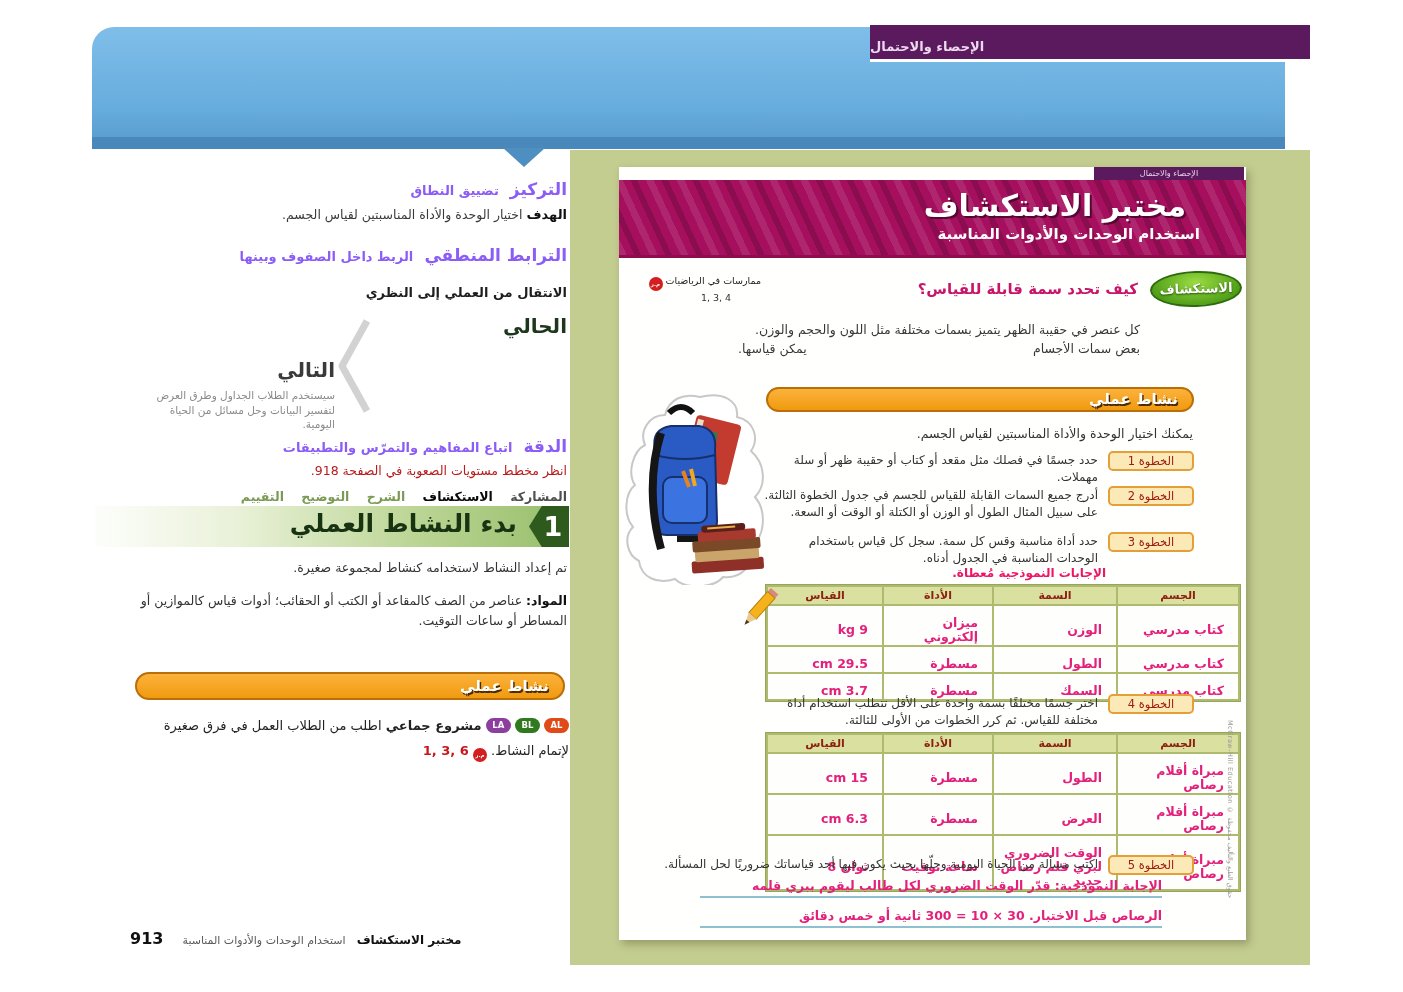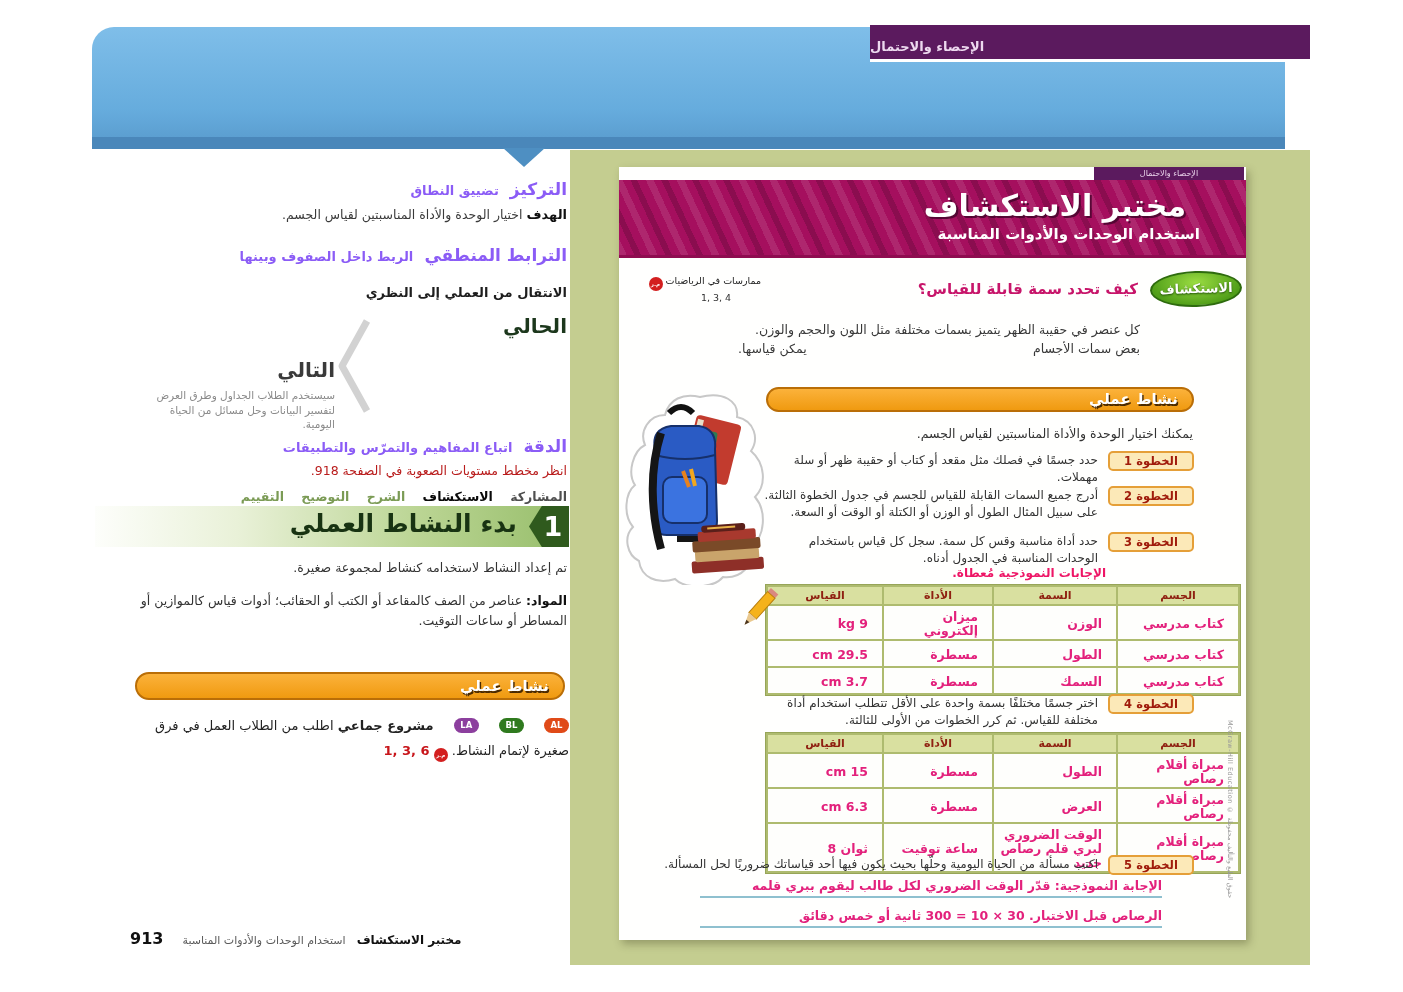--- a/index.html
+++ b/index.html
@@ -54,21 +54,21 @@
   #s-materials { top:591px; font-size:12.5px; color:#333; line-height:20px; }
   #s-materials b { color:#111; }
   .orange-banner { height:28px; border-radius:14px; border:2px solid #BA6E07;
     background:linear-gradient(180deg,#FBB23B,#F09A10); direction:rtl; }
   .ob-label { font-size:15px; font-weight:bold; color:#fff; text-shadow:1.5px 1.5px 0 #4A2A00;
     padding-right:14px; line-height:24px; display:block; text-align:right; }
   #s-orange { left:135px; top:672px; width:430px; }
   #s-group { left:135px; top:713px; width:434px; font-size:13px; color:#222; line-height:25px; }
   .lvl { display:inline-block; min-width:25px; height:15px; border-radius:9px; color:#fff;
     font-size:8.5px; font-weight:bold; line-height:15px; text-align:center; padding:0 4px;
-    margin-left:16px; direction:ltr; vertical-align:2px; }
+    margin-left:0; direction:ltr; vertical-align:2px; }
   .lvl-al { background:#E04A18; } .lvl-bl { background:#2F7A1E; } .lvl-la { background:#8C3F9E; }
   .mp-circle { display:inline-block; width:14px; height:14px; border-radius:50%; background:#D31F1F;
     color:#fff; font-size:5.5px; font-weight:bold; line-height:14px; text-align:center; vertical-align:-2px; }
   .mp-nums { color:#C8161B; font-weight:bold; }
   #s-footer { left:130px; top:929px; width:460px; direction:rtl; text-align:left; }
   #s-footer .f-title { font-size:12px; font-weight:bold; color:#111; }
   #s-footer .f-sub { font-size:11px; color:#5A5A5A; margin:0 6px; }
   #s-footer .f-page { font-size:16px; font-weight:bold; color:#111; margin-right:8px; }
 
   
@@ -89,27 +89,27 @@
     text-shadow:0 1px 2px #1E4D08; transform:rotate(-2deg); }
   .question { top:113px; right:108px; font-size:15px; font-weight:bold; color:#C7156A; }
   .practices { top:108px; left:22px; width:120px; font-size:9.5px; color:#222; text-align:right; }
   .prac-nums { text-align:center; font-size:9.5px; color:#333; margin-top:1px; padding-left:30px; }
   .intro1 { top:153px; right:106px; width:402px; font-size:12.5px; color:#383838; text-align:right; line-height:19px; }
   .intro2 { top:172px; right:106px; width:402px; font-size:12.5px; color:#383838; text-align:left; line-height:19px; }
   #p-orange { top:220px; right:52px; width:428px; height:25px; border-radius:13px; }
   #p-orange .ob-label { line-height:21px; }
   .activity-intro { top:259px; right:53px; font-size:12.5px; color:#333; }
   .step-badge { right:52px; width:86px; height:20px; background:#FCE9B8; border:2px solid #E59F38;
-    border-radius:5px; color:#A01C0C; font-size:11.5px; font-weight:bold; text-align:center; line-height:16px; }
+    border-radius:5px; color:#A01C0C; font-size:11.5px; font-weight:normal; text-align:center; line-height:16px; }
   .step-text { right:148px; width:334px; font-size:12px; color:#333; text-align:right; line-height:17px; }
   .answers-note { top:399px; right:140px; font-size:12px; font-weight:bold; color:#EE1566; }
   table.ans { border-collapse:separate; border-spacing:2px; background:#AEBB6F; border:1px solid #97A558; }
   table.ans th { background:#D9E0A0; color:#8F2011; font-size:11px; font-weight:bold; height:17px; padding:1px 6px; text-align:center; }
   table.ans td { background:#FEFEFC; color:#E3217C; font-size:12.5px; font-weight:bold; height:25px;
-    padding:4px 14px 1px 4px; text-align:right; line-height:14px; }
+    padding:10px 14px 1px 4px; text-align:right; line-height:14px; }
   td.meas { font-size:13.5px; }
   #table1 { top:417px; right:5px; }
   #table2 { top:565px; right:5px; }
   .ans-line { right:84px; width:462px; font-size:12.5px; font-weight:bold; color:#E3217C;
     text-align:right; border-bottom:2px solid #8FC0CF; padding-bottom:3px; }
   #ans1 { top:711px; } #ans2 { top:741px; }
   .copyright { top:553px; left:607px; height:320px; writing-mode:vertical-rl; font-size:6.5px;
     color:#999; letter-spacing:.5px; direction:ltr; }
   .backpack { left:6px; top:226px; width:148px; height:192px; }
   .pencil { left:120px; top:418px; width:42px; height:48px; z-index:5; }

